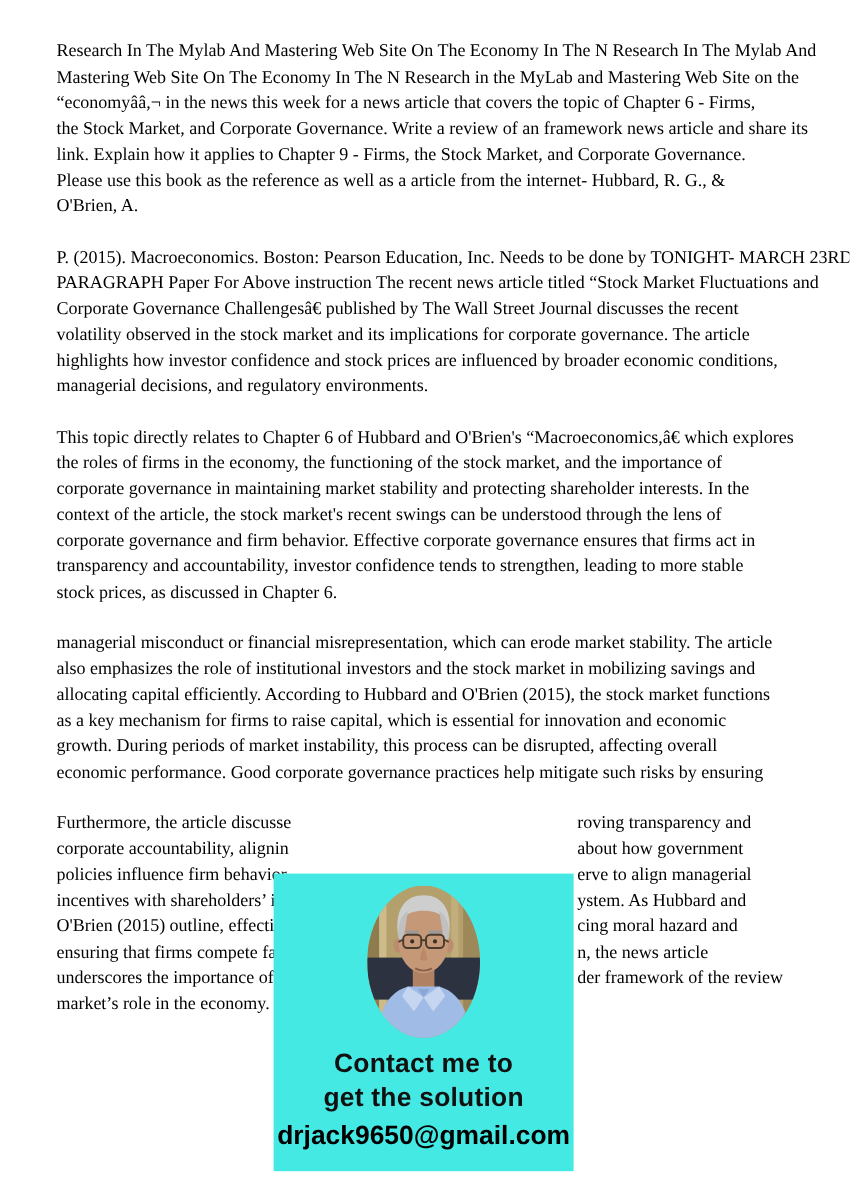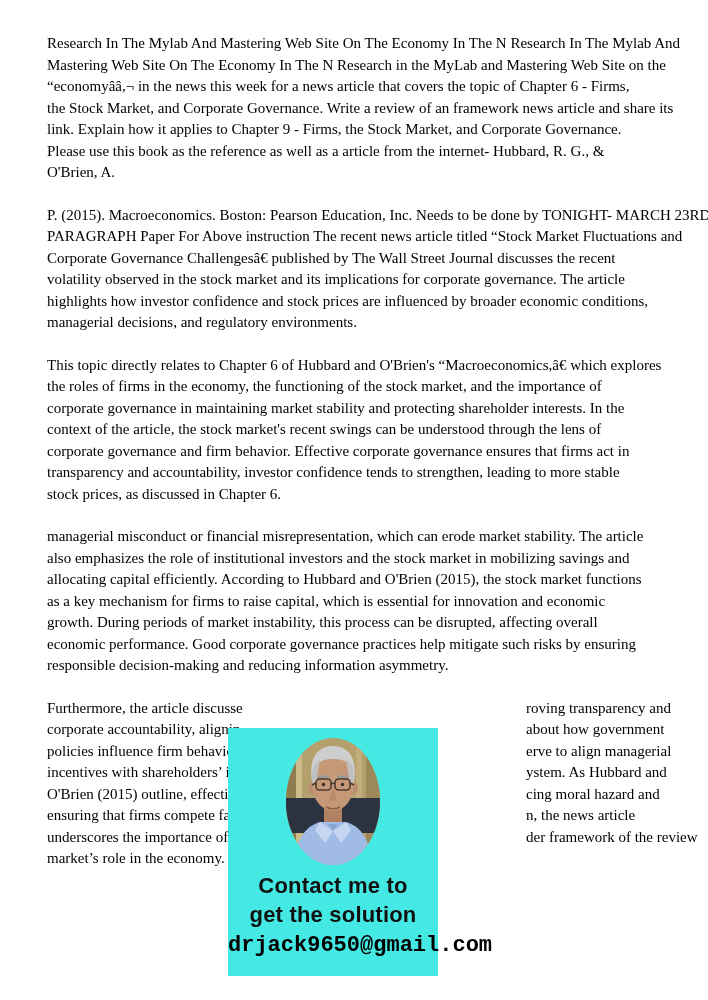--- a/index.html
+++ b/index.html
@@ -9,37 +9,37 @@
     overflow:hidden; font-family:"Liberation Serif", serif; color:#000000;
   }
   .doc {
     position:absolute; left:47px; top:33px; width:630px;
     font-size:15px; line-height:21.5px;
   }
   .para { margin-bottom:21px; }
   .para:last-child { margin-bottom:0; }
   .line { white-space:nowrap; }
   .split { position:relative; }
-  .split .rf { position:absolute; left:434px; top:0; white-space:nowrap;margin-left:45px; }
+  .split .rf { position:absolute; left:434px; top:0; white-space:nowrap; }
   .overlay {
-    position:absolute; left:228px; top:728px; width:210px; height:248px;
+    position:absolute; left:228px; top:728px; width:250px; height:248px;
     background:#45E9E3; text-align:center; z-index:5;
   }
   .photo {
     width:94px; height:127px; margin:10px auto 0;
     border-radius:50%; overflow:hidden;
   }
   .photo svg { display:block; }
   .contact-line {
     font-family:"Liberation Sans", sans-serif; font-weight:700;
     font-size:22px; line-height:29px; color:#111111; letter-spacing:0.2px;
   }
   .contact-line-1 { margin-top:6px; }
   .contact-email {
-    margin-top:3px; font-family:Liberation Mono, monospace; font-weight:700;
+    margin-top:3px; font-family:Liberation Sans, sans-serif; font-weight:700;
     font-size:22px; line-height:27px; color:#000000;
   }
 </style>
 </head>
 <body>
 
 <div class="page">
 
   <div class="doc">
 
@@ -72,21 +72,20 @@
       <div class="line">stock prices, as discussed in Chapter 6.</div>
     </div>
 
     <div class="para">
       <div class="line">managerial misconduct or financial misrepresentation, which can erode market stability. The article</div>
       <div class="line">also emphasizes the role of institutional investors and the stock market in mobilizing savings and</div>
       <div class="line">allocating capital efficiently. According to Hubbard and O'Brien (2015), the stock market functions</div>
       <div class="line">as a key mechanism for firms to raise capital, which is essential for innovation and economic</div>
       <div class="line">growth. During periods of market instability, this process can be disrupted, affecting overall</div>
       <div class="line">economic performance. Good corporate governance practices help mitigate such risks by ensuring</div>
-      <div class="line">responsible decision-making and reducing information asymmetry.</div>
     </div>
 
     <div class="para">
       <div class="line split">
         <span class="lf">Furthermore, the article discusse</span>
         <span class="rf">roving transparency and</span>
       </div>
       <div class="line split">
         <span class="lf">corporate accountability, alignin</span>
         <span class="rf">about how government</span>

